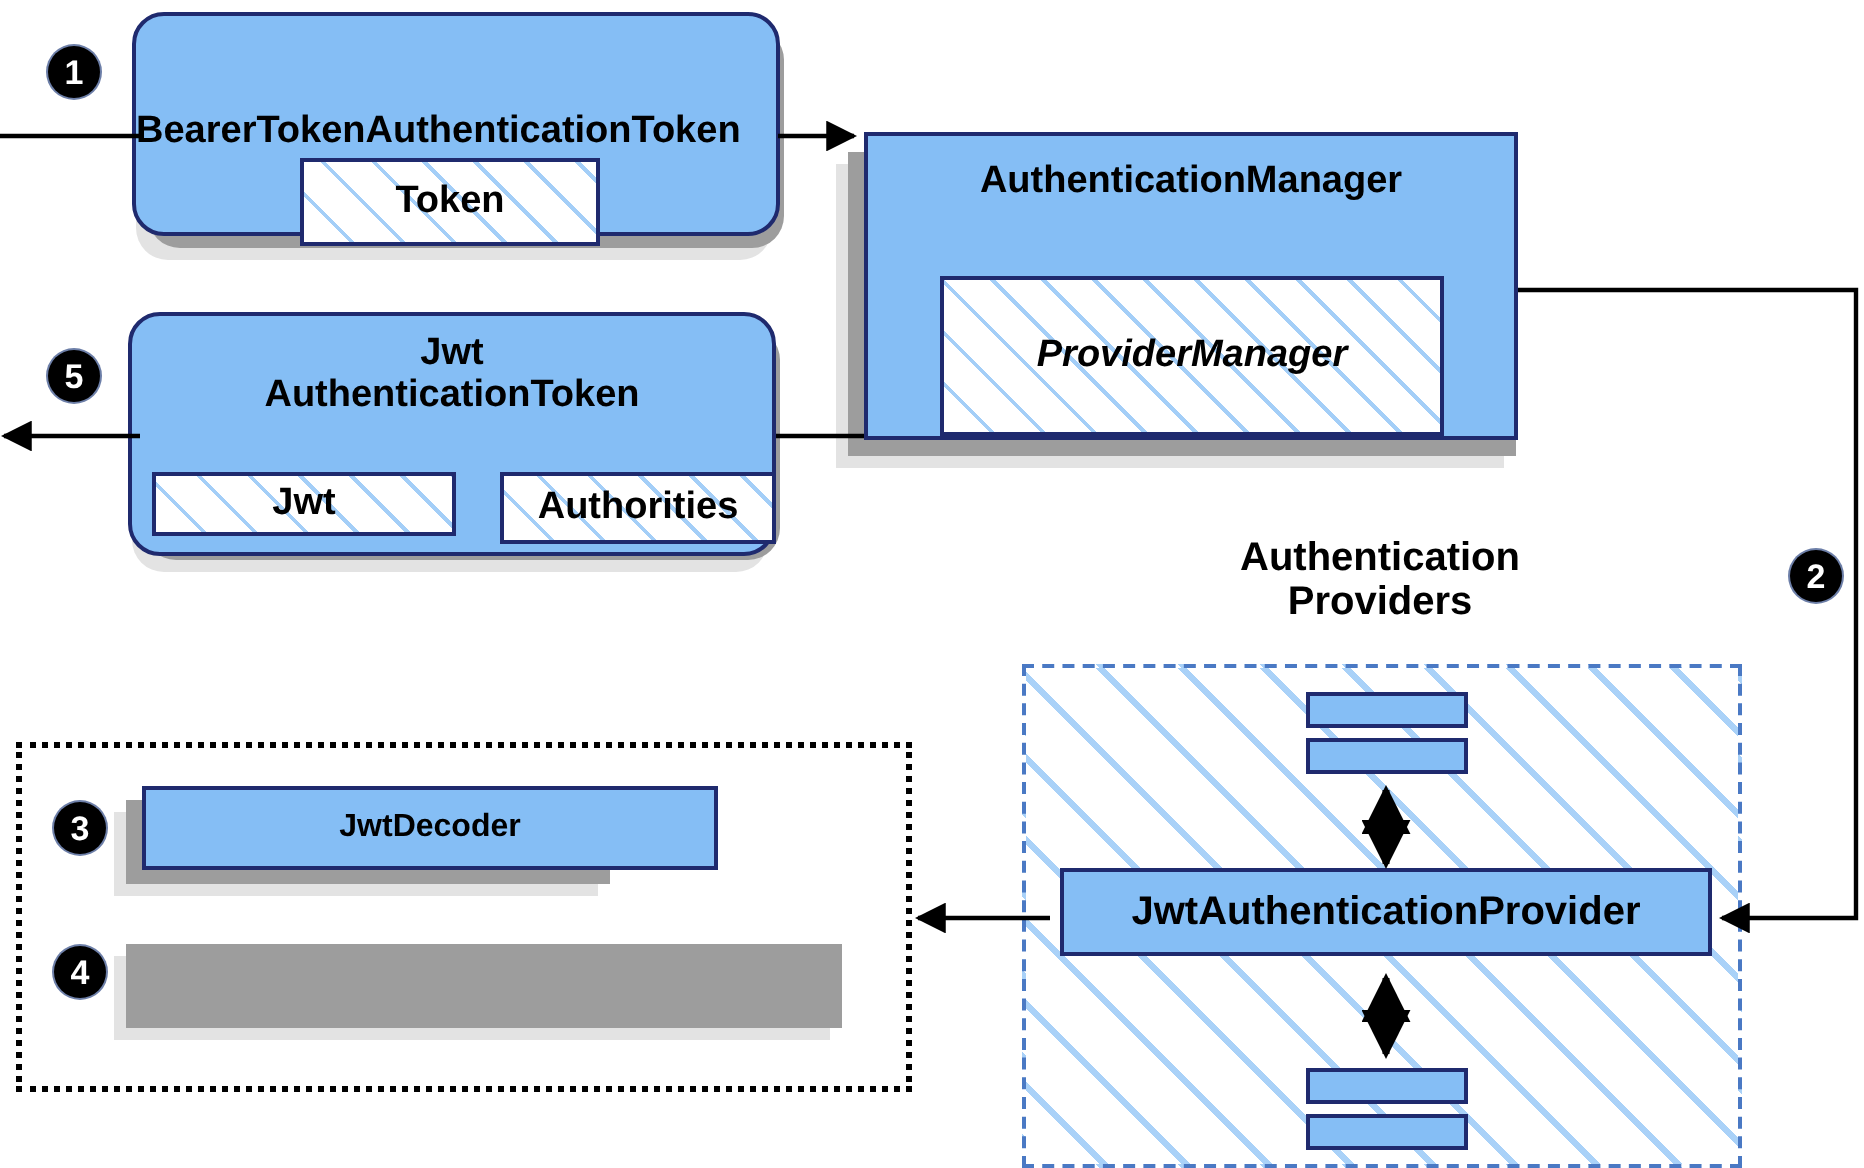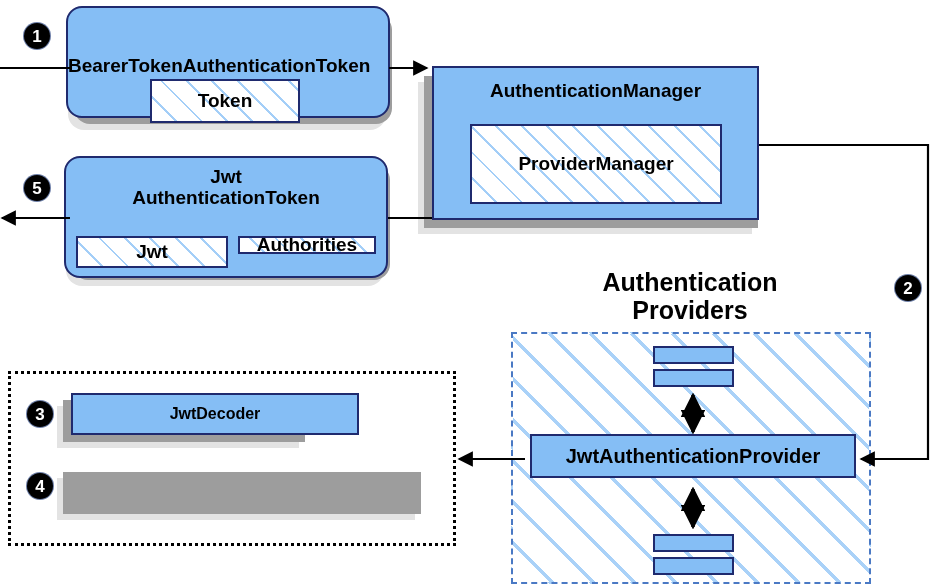--- a/index.html
+++ b/index.html
@@ -195,37 +195,37 @@
 
   <div class="shadow rounded" style="left:72px; top:164px; width:318px; height:116px;"></div>
   <div class="shadow2 rounded" style="left:66px; top:170px; width:318px; height:116px;"></div>
   <div class="node rounded" style="left:64px; top:156px; width:324px; height:122px; font-size:19px; flex-direction:column; justify-content:flex-start; padding-top:8px;">
     <span>Jwt</span>
     <span>AuthenticationToken</span>
   </div>
   <div class="hatchbox" style="left:76px; top:236px; width:152px; height:32px; font-size:19px;">
     <span>Jwt</span>
   </div>
-  <div class="hatchbox" style="left:238px; top:236px; width:138px; height:18px; font-size:19px;align-items:center;">
+  <div class="hatchbox" style="left:250px; top:236px; width:138px; height:36px; font-size:19px;align-items:center;">
     <span>Authorities</span>
   </div>
   <div class="badge" style="left:24px; top:175px;">
     <span>5</span>
   </div>
 
   <div class="shadow" style="left:424px; top:76px; width:334px; height:152px;"></div>
   <div class="shadow2" style="left:418px; top:82px; width:334px; height:152px;"></div>
   <div class="node" style="left:432px; top:66px; width:327px; height:154px; font-size:19px; flex-direction:column; justify-content:flex-start; padding-top:12px;">
     <span>AuthenticationManager</span>
   </div>
-  <div class="hatchbox" style="left:470px; top:124px; width:252px; height:80px; font-size:19px;">
+  <div class="hatchbox" style="left:470px; top:138px; width:252px; height:80px; font-size:19px;font-style:italic;">
     <span>ProviderManager</span>
   </div>
 
-  <div class="caption" style="left:560px; top:268px; width:260px; font-size:25px;">
+  <div class="caption" style="left:560px; top:268px; width:260px; font-size:20px;">
     <div>Authentication</div>
     <div>Providers</div>
   </div>
 
   <div class="hatch-dashed" style="left:511px; top:332px; width:360px; height:252px;"></div>
 
   <div class="bar" style="left:653px; top:346px; width:81px; height:18px;"></div>
   <div class="bar" style="left:653px; top:369px; width:81px; height:18px;"></div>
 
   <div class="bar" style="left:653px; top:534px; width:81px; height:18px;"></div>

